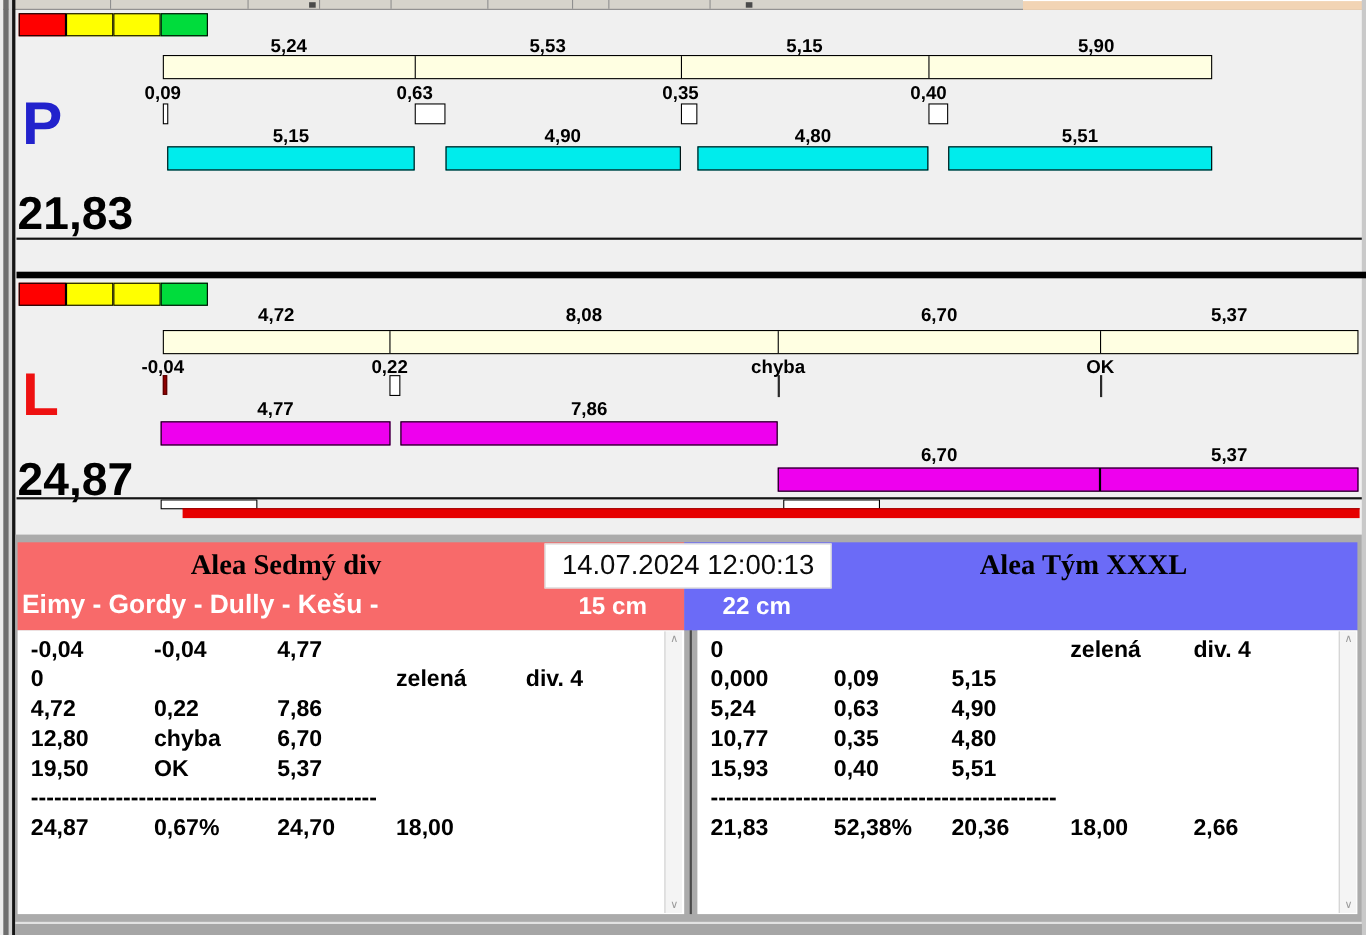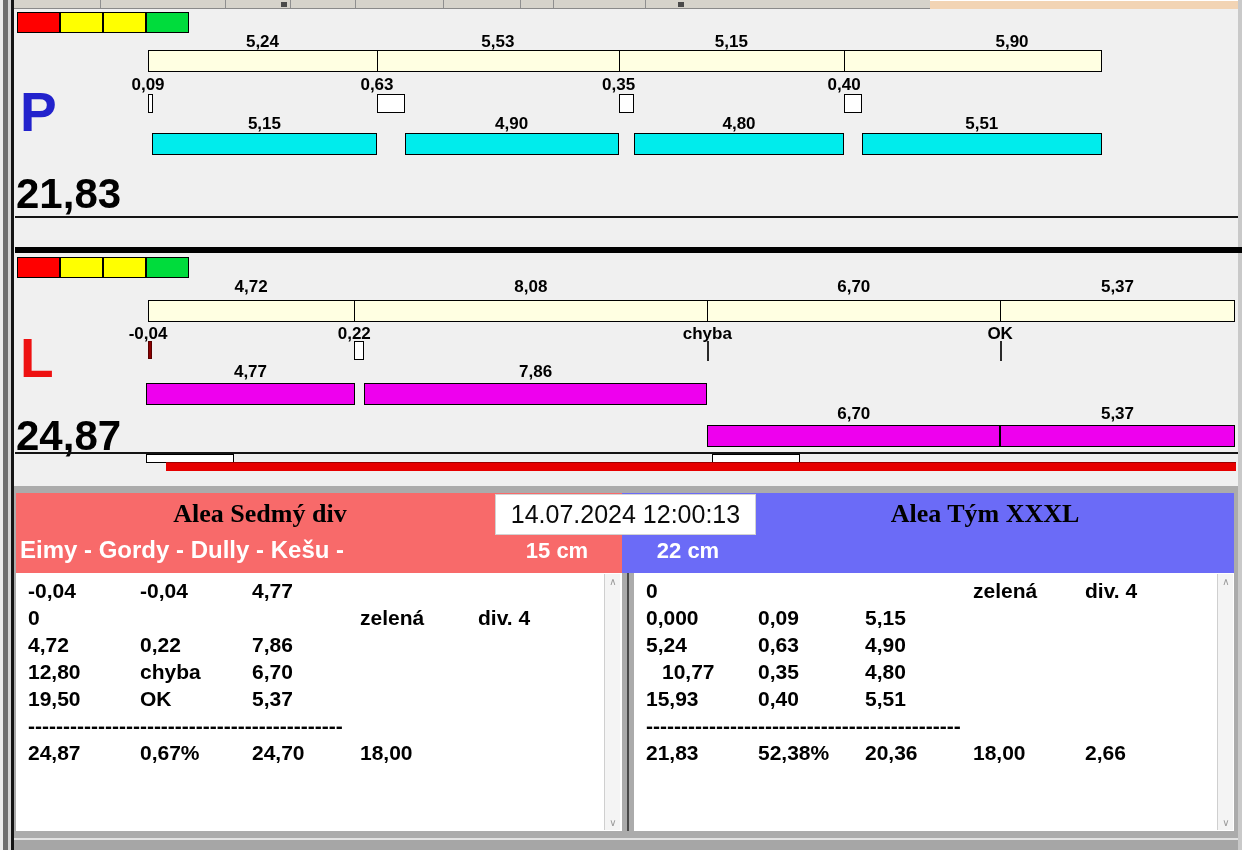--- a/index.html
+++ b/index.html
@@ -87,21 +87,21 @@
     <div class="light" style="left: 60px; top: 12px; background: rgb(255, 255, 0);"></div>
     <div class="light" style="left: 103px; top: 12px; background: rgb(255, 255, 0);"></div>
     <div class="light" style="left: 146px; top: 12px; background: rgb(0, 220, 60);"></div>
     <div class="splitbar" style="left: 148px; top: 50px; width: 953.971px;"></div>
     <div class="t-label" style="left: 202.494px; top: 32px;">5,24</div>
     <div class="splitdiv" style="left: 376.988px; top: 51px; height: 20px;"></div>
     <div class="t-label" style="left: 437.818px; top: 32px;">5,53</div>
     <div class="splitdiv" style="left: 618.649px; top: 51px; height: 20px;"></div>
     <div class="t-label" style="left: 671.395px; top: 32px;">5,15</div>
     <div class="splitdiv" style="left: 844.141px; top: 51px; height: 20px;"></div>
-    <div class="t-label" style="left: 952px; top: 32px;">5,90</div>
+    <div class="t-label" style="left: 893px; top: 32px; text-align: right;">5,90</div>
     <div class="m-label" style="left: 103px; top: 75px;">0,09</div>
     <div class="markbox" style="left: 148px; top: 94px; width: 5px;"></div>
     <div class="m-label" style="left: 331.988px; top: 75px;">0,63</div>
     <div class="markbox" style="left: 376.988px; top: 94px; width: 27.531px;"></div>
     <div class="m-label" style="left: 573.649px; top: 75px;">0,35</div>
     <div class="markbox" style="left: 618.649px; top: 94px; width: 15.295px;"></div>
     <div class="m-label" style="left: 799.141px; top: 75px;">0,40</div>
     <div class="markbox" style="left: 844.141px; top: 94px; width: 17.48px;"></div>
     <div class="t-label" style="left: 204.46px; top: 114px;">5,15</div>
     <div class="runbar" style="left: 151.933px; top: 133px; width: 225.055px; background: rgb(0, 236, 236);"></div>
@@ -181,21 +181,21 @@
 <div class="table-area" style="left:634px; width:600px;" id="table1">
     <div class="tcell" style="left: 12px; top: 6px;">0</div>
     <div class="tcell" style="left: 339px; top: 6px;">zelená</div>
     <div class="tcell" style="left: 451px; top: 6px;">div. 4</div>
     <div class="tcell" style="left: 12px; top: 33px;">0,000</div>
     <div class="tcell" style="left: 124px; top: 33px;">0,09</div>
     <div class="tcell" style="left: 231px; top: 33px;">5,15</div>
     <div class="tcell" style="left: 12px; top: 60px;">5,24</div>
     <div class="tcell" style="left: 124px; top: 60px;">0,63</div>
     <div class="tcell" style="left: 231px; top: 60px;">4,90</div>
-    <div class="tcell" style="left: 28px; top: 87px;">10,77</div>
+    <div class="tcell" style="left: 12px; top: 87px;">10,77</div>
     <div class="tcell" style="left: 124px; top: 87px;">0,35</div>
     <div class="tcell" style="left: 231px; top: 87px;">4,80</div>
     <div class="tcell" style="left: 12px; top: 114px;">15,93</div>
     <div class="tcell" style="left: 124px; top: 114px;">0,40</div>
     <div class="tcell" style="left: 231px; top: 114px;">5,51</div>
     <div class="tcell" style="left: 12px; top: 141px;">---------------------------------------------</div>
     <div class="tcell" style="left: 12px; top: 168px;">21,83</div>
     <div class="tcell" style="left: 124px; top: 168px;">52,38%</div>
     <div class="tcell" style="left: 231px; top: 168px;">20,36</div>
     <div class="tcell" style="left: 339px; top: 168px;">18,00</div>

